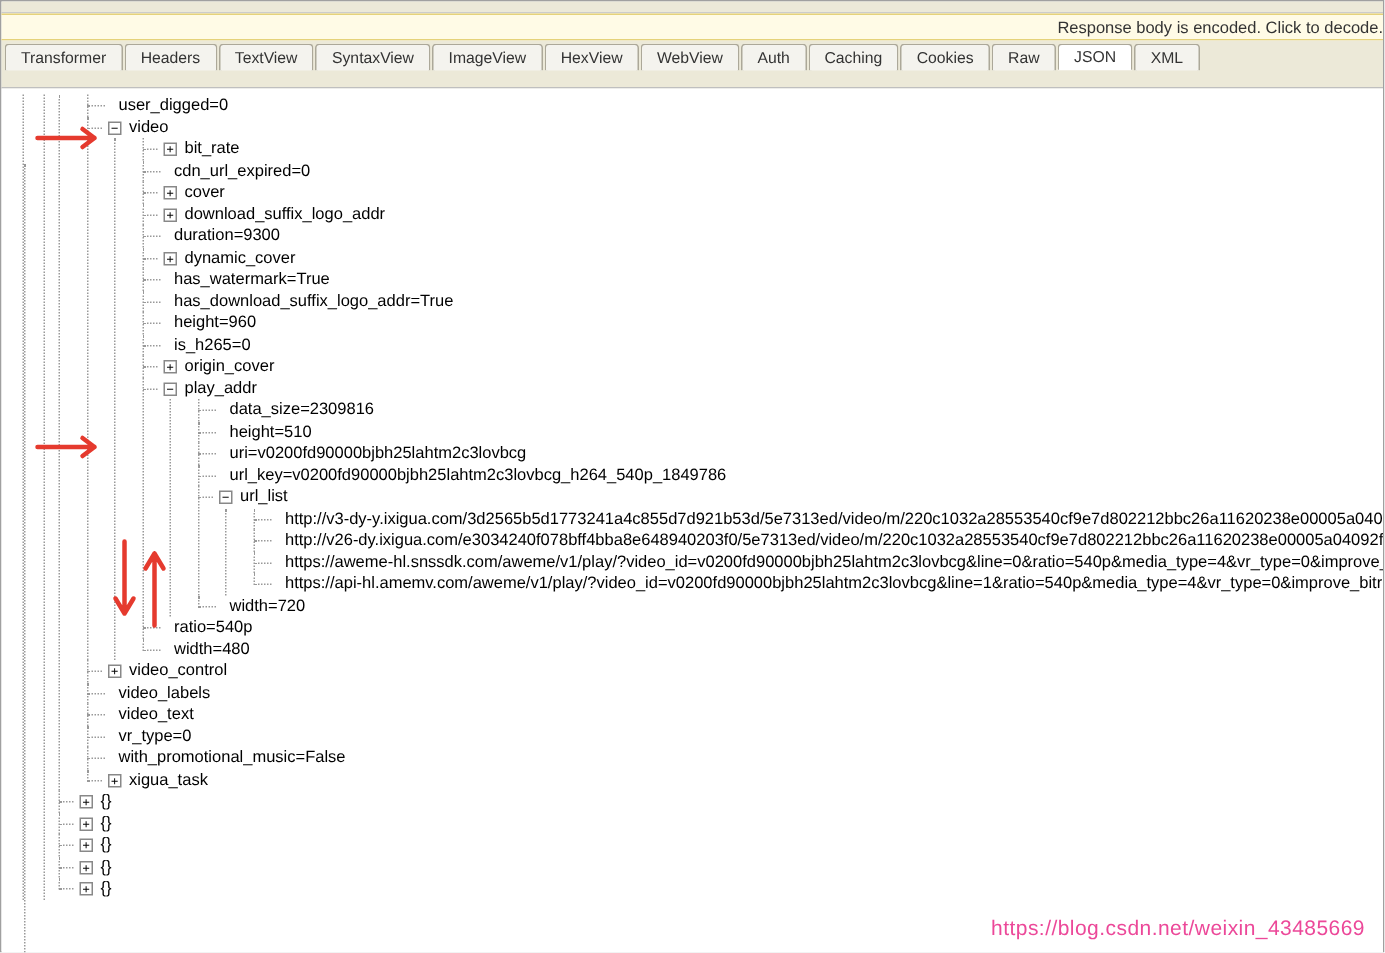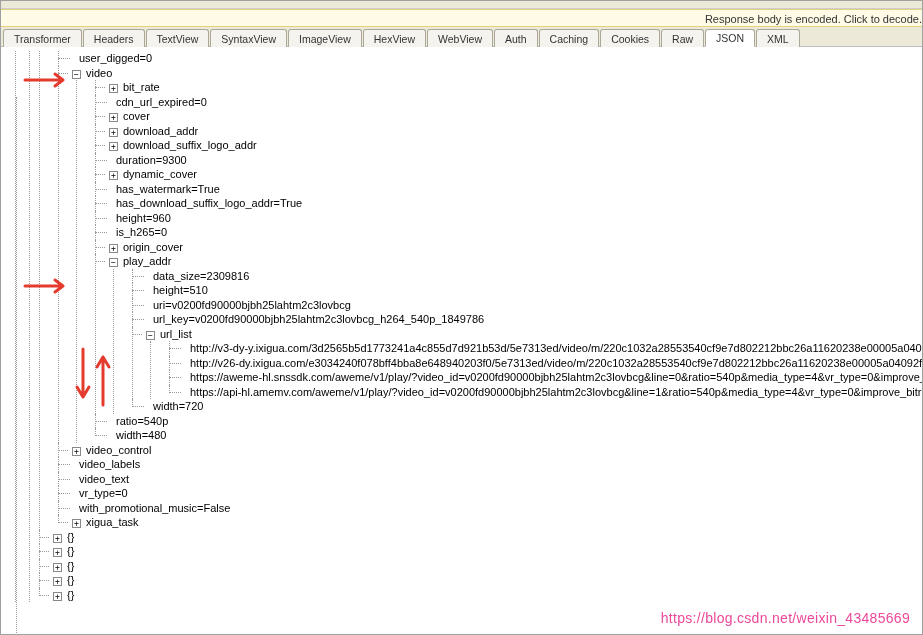--- a/index.html
+++ b/index.html
@@ -28,21 +28,21 @@
     background: #fffbe6;
     border-top: 1px solid #e5d27a;
     border-bottom: 1px solid #e5d27a;
     text-align: right;
     line-height: 18px;
     color: #333;
     font-size: 11px;
   }
   .tabstrip {
     display: flex;
-    height: 20px;
+    height: 32px;
     background: #ece9d8;
     border-bottom: 1px solid #bfbfbf;
     padding-left: 2px;
   }
   .tab {
     display: inline-flex;
     align-items: center;
     padding: 0 10px;
     height: 18px;
     margin-top: 2px;
@@ -211,21 +211,20 @@
 
       <div class="children" style="border-left:1px dotted #999;">
         <div class="leaf"><span class="label">user_digged=0</span></div>
 
         <div class="node">
           <span class="expander expanded"></span><span class="label">video</span>
           <div class="children">
             <div class="node"><span class="expander collapsed"></span><span class="label">bit_rate</span></div>
             <div class="leaf"><span class="label">cdn_url_expired=0</span></div>
             <div class="node"><span class="expander collapsed"></span><span class="label">cover</span></div>
-            <div class="node"><span class="expander collapsed"></span><span class="label">download_addr</span></div>
             <div class="node"><span class="expander collapsed"></span><span class="label">download_suffix_logo_addr</span></div>
             <div class="leaf"><span class="label">duration=9300</span></div>
             <div class="node"><span class="expander collapsed"></span><span class="label">dynamic_cover</span></div>
             <div class="leaf"><span class="label">has_watermark=True</span></div>
             <div class="leaf"><span class="label">has_download_suffix_logo_addr=True</span></div>
             <div class="leaf"><span class="label">height=960</span></div>
             <div class="leaf"><span class="label">is_h265=0</span></div>
             <div class="node"><span class="expander collapsed"></span><span class="label">origin_cover</span></div>
 
             <div class="node">

